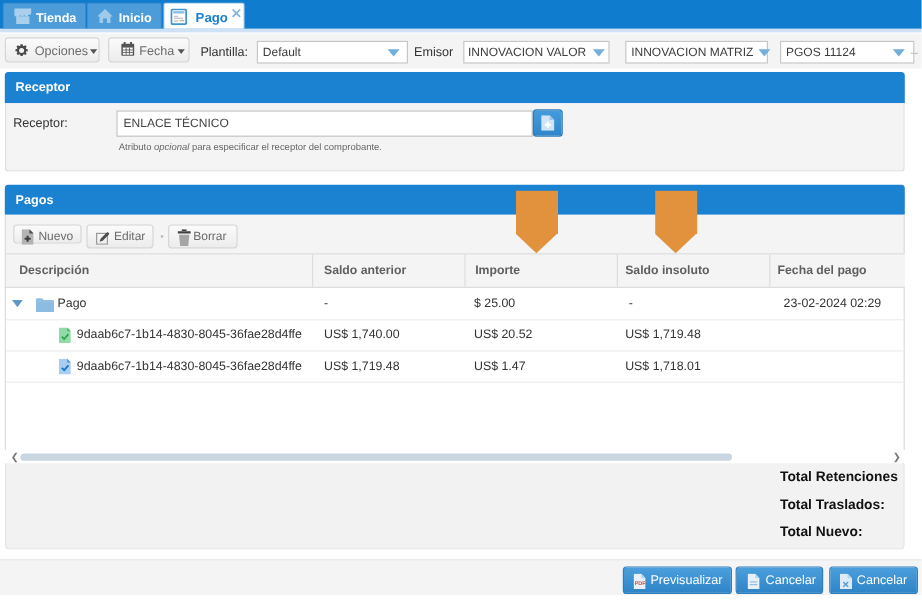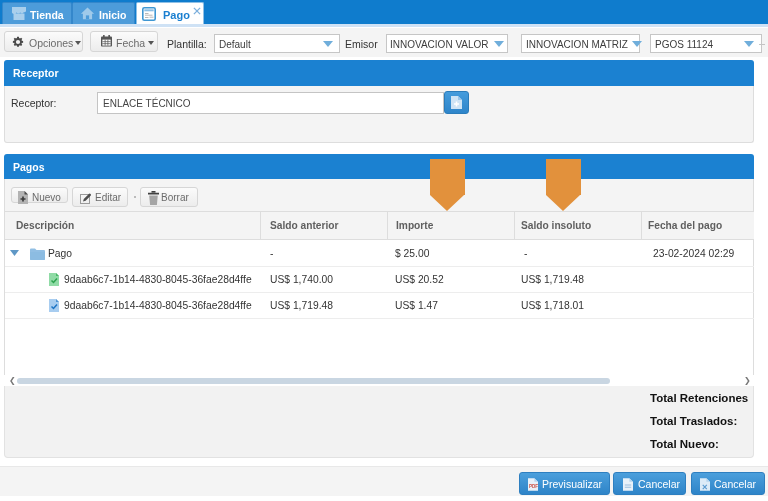--- a/index.html
+++ b/index.html
@@ -116,20 +116,21 @@
   <div class="abs" style="left:97px;top:92px;width:347px;height:22px;background:#fff;border:1px solid #c4c4c4;box-sizing:border-box;">
     <span style="position:absolute;left:5px;top:5px;font-size:10px;color:#444;">ENLACE TÉCNICO</span>
   </div>
   <div class="abs" style="left:444px;top:91px;width:25px;height:23px;background:linear-gradient(#459cdc,#2e85ca);border:1px solid #2b7cba;border-radius:3px;box-sizing:border-box;">
     <svg style="position:absolute;left:6px;top:4px;" width="11" height="13" viewBox="0 0 11 13">
         <path d="M0 0h7l4 4v9H0z" fill="#cfe4f5"></path>
         <path d="M7 0l4 4H7z" fill="#9cc6e8"></path>
         <path d="M5.5 5.5v5M3 8h5" stroke="#fff" stroke-width="1.6"></path>
       </svg>
   </div>
+  <span class="abs" style="left:99px;top:118px;font-size:7.9px;color:#666;">Atributo <i>opcional</i> para especificar el receptor del comprobante.</span>
 
   <div class="abs phead" style="left:4px;top:154px;width:750px;height:25px;">
     <span style="position:absolute;left:9px;top:7px;">Pagos</span>
   </div>
   <div class="abs" style="left:4px;top:179px;width:750px;height:32px;background:#f4f4f4;border-left:1px solid #ddd;border-right:1px solid #ddd;box-sizing:border-box;"></div>
   <div class="abs tbtn" style="left:11px;top:187px;width:57px;height:16px;font-size:10px;padding-left:12px;">
     <svg style="position:absolute;left:6px;top:3px;" width="10" height="13" viewBox="0 0 10 13">
         <path d="M0 0h6.5l3.5 3.5v9.5H0z" fill="#b3b3b3"></path>
         <path d="M6.5 0l3.5 3.5H6.5z" fill="#4d4d4d"></path>
         <path d="M5 5.5v5M2.5 8h5" stroke="#3c3c3c" stroke-width="1.7"></path>

